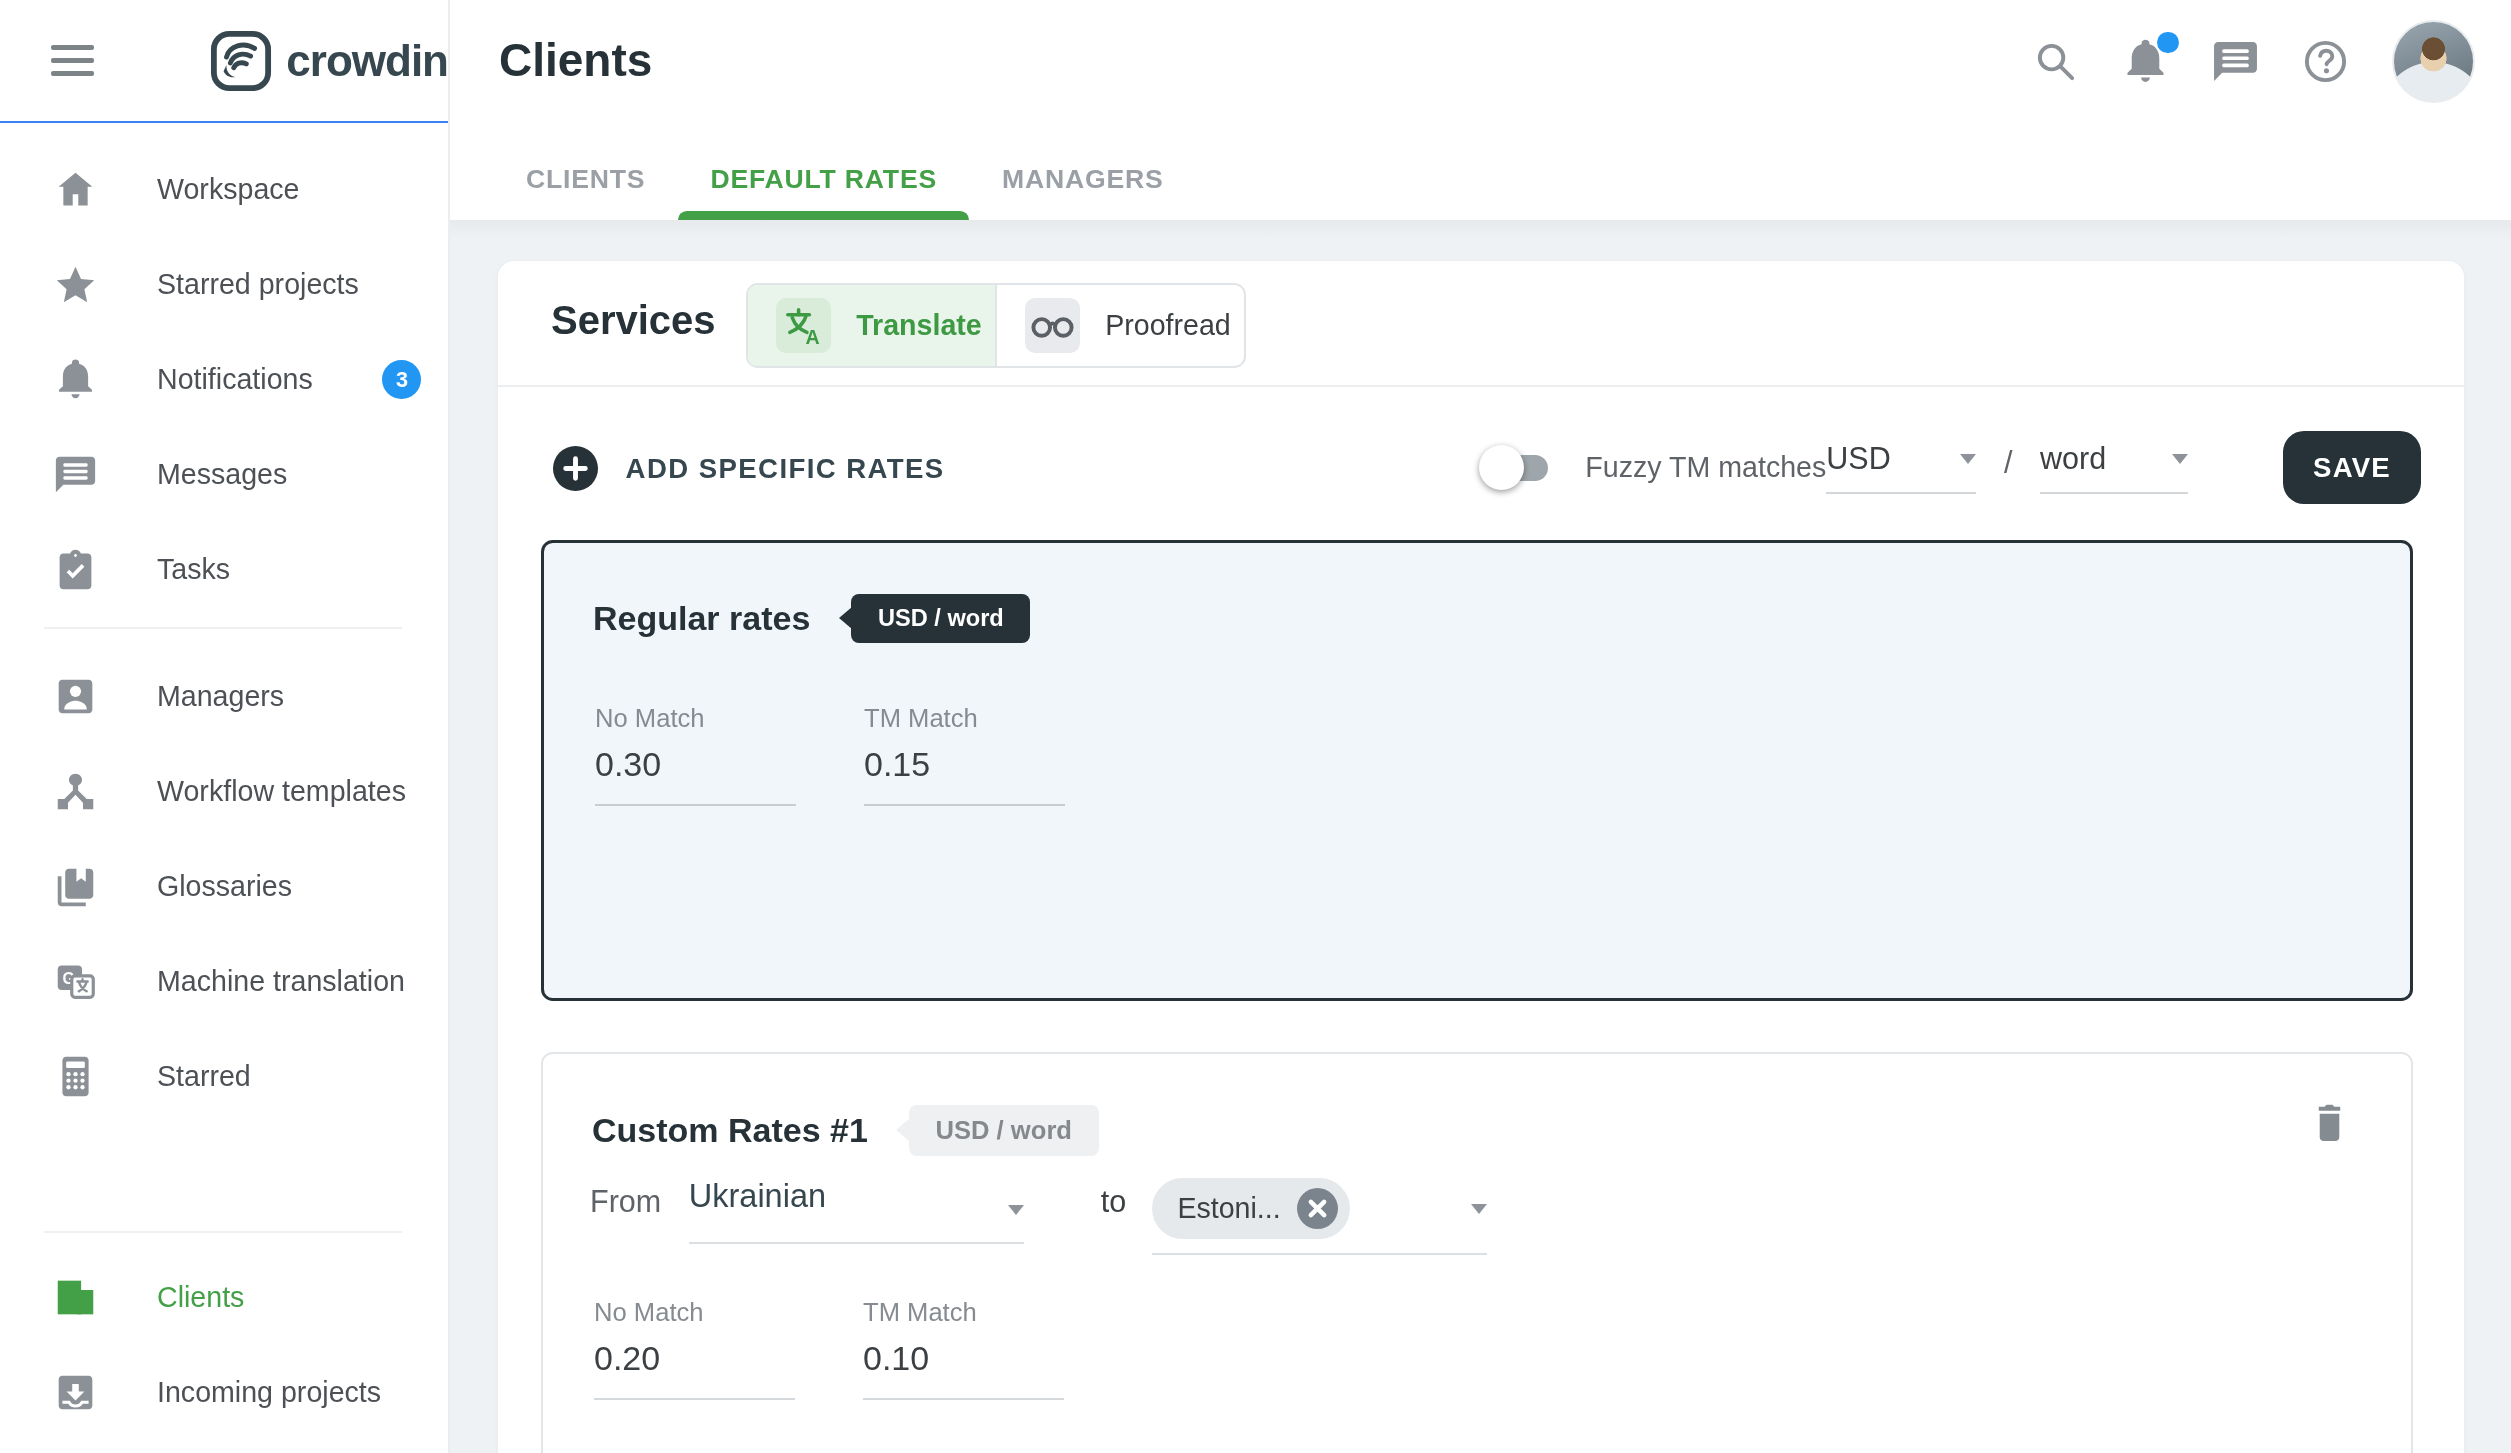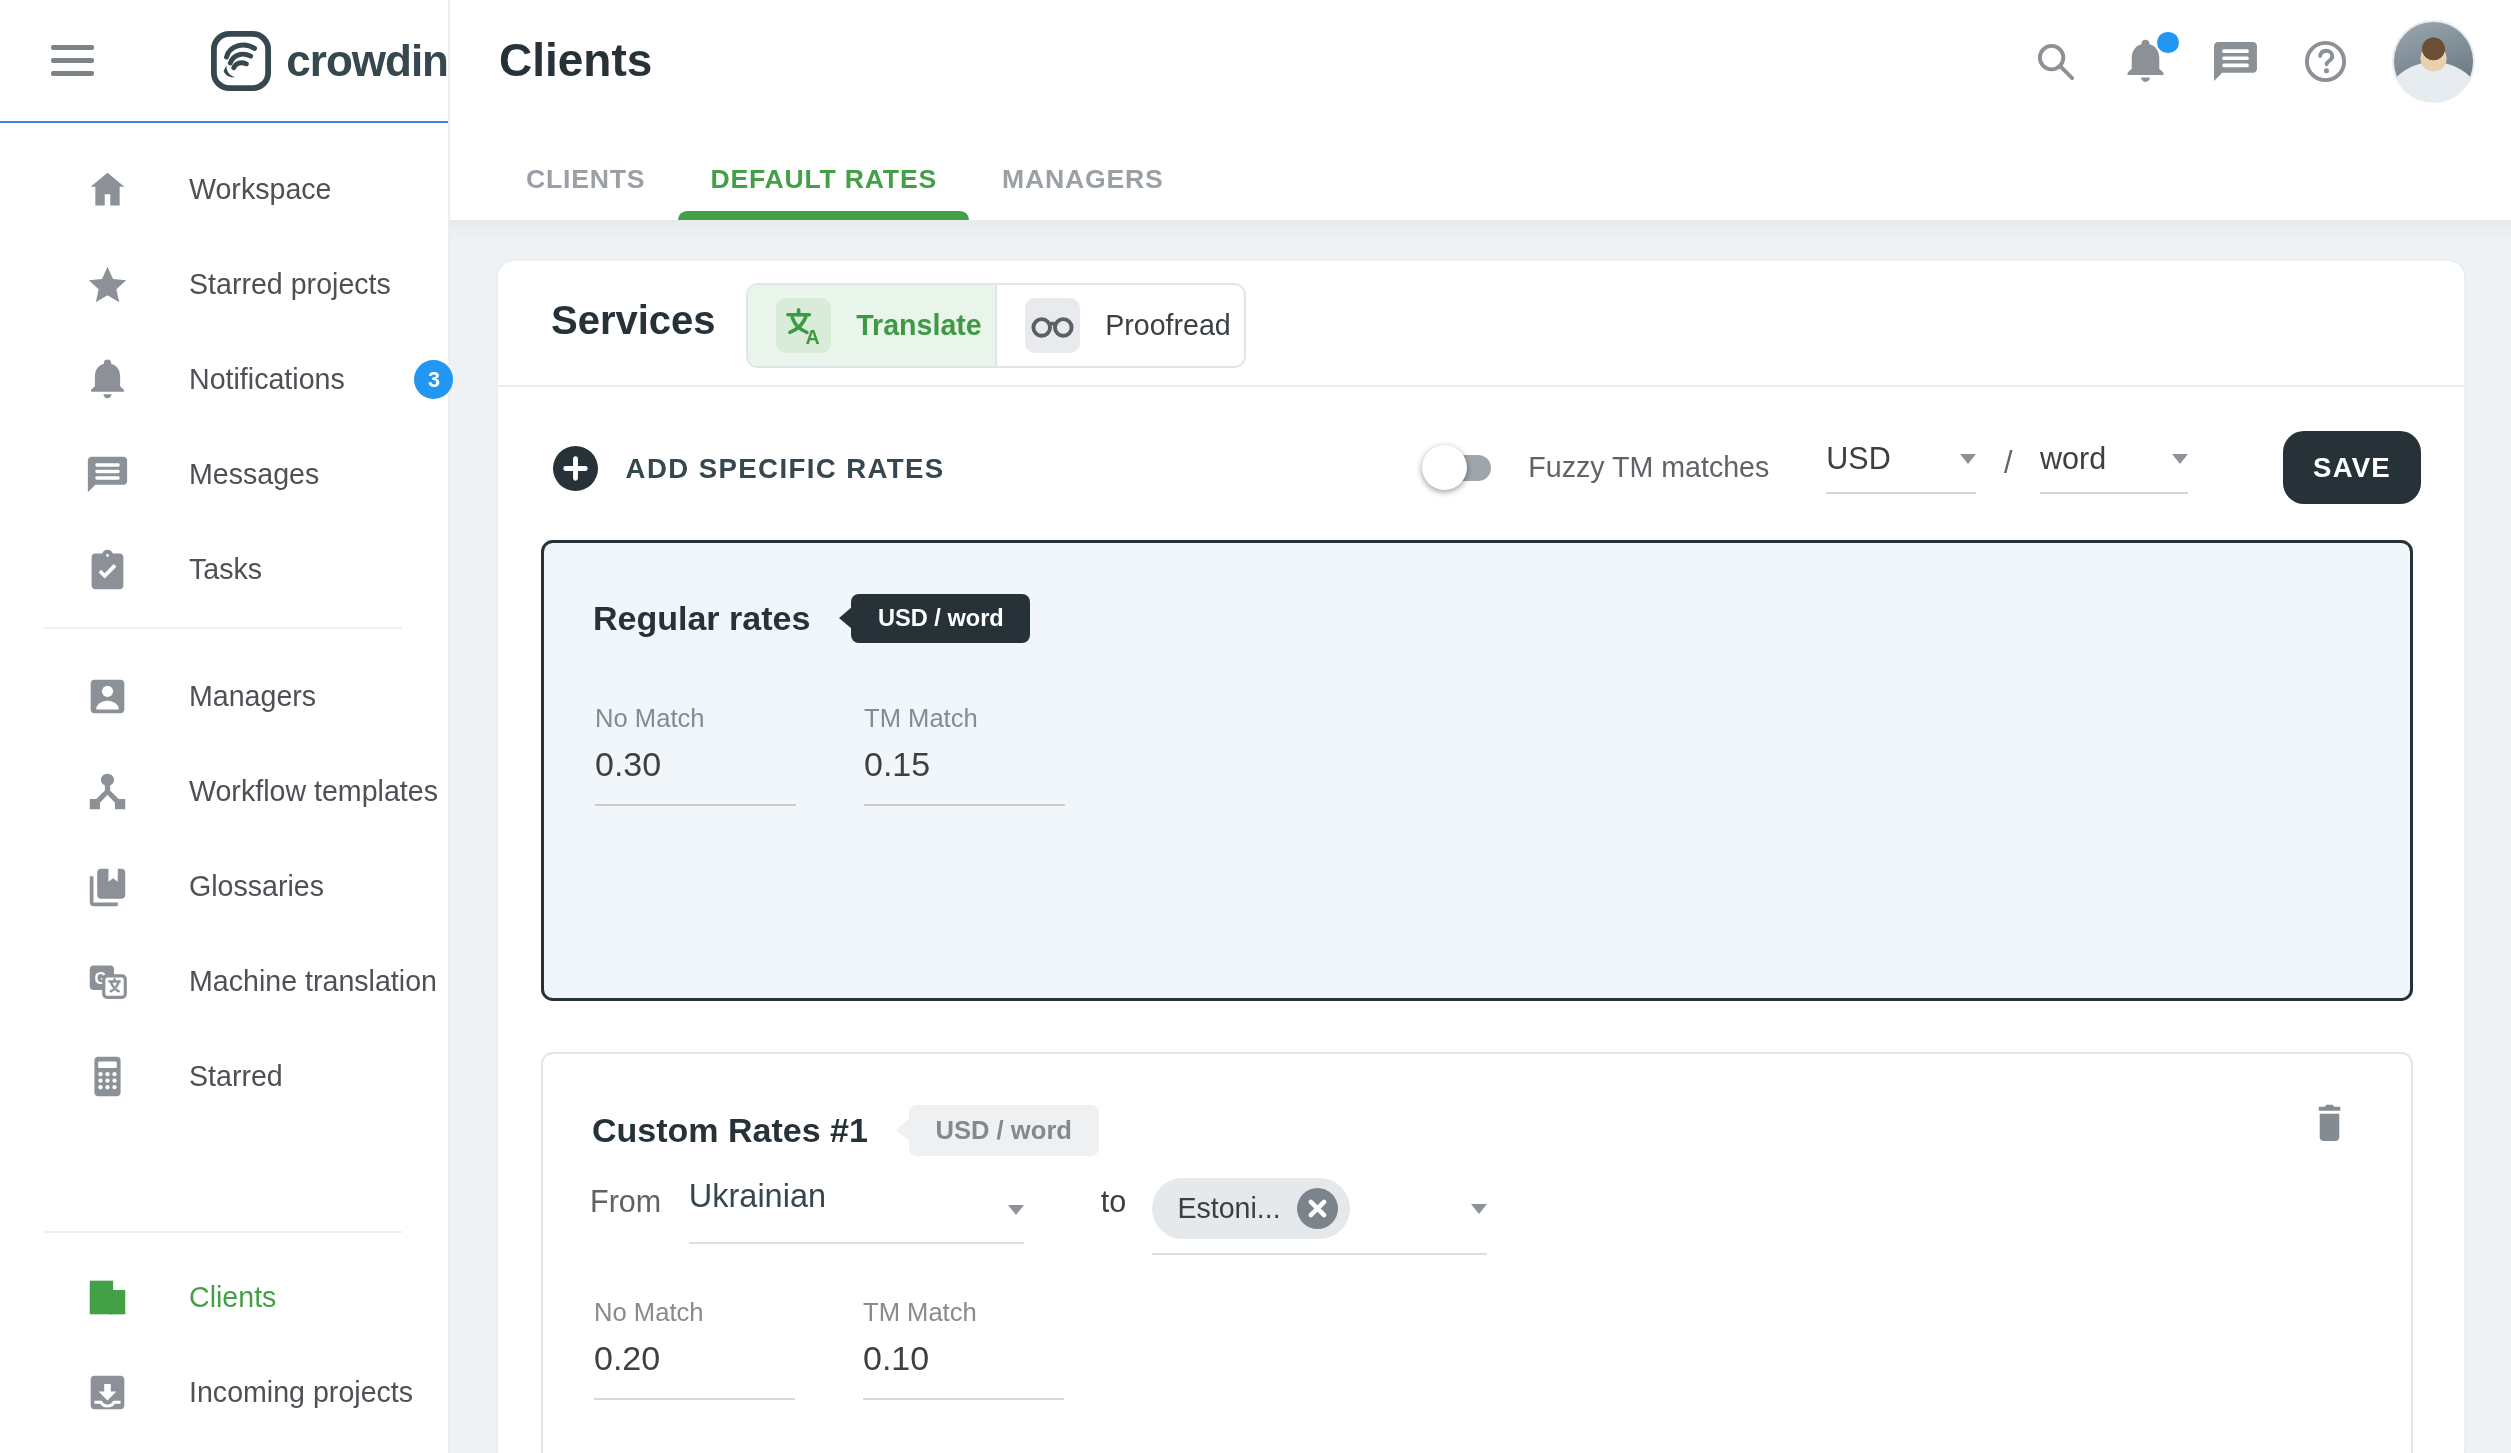--- a/index.html
+++ b/index.html
@@ -10,21 +10,21 @@
 
   
   .sidebar{position:absolute;left:0;top:0;width:448px;height:1454px;background:#fff;border-right:2px solid #ecedee;z-index:5;}
   .logo-row{height:121px;border-bottom:2px solid #3b82f6;display:flex;align-items:center;justify-content:space-between;}
   .hamburger{margin-left:51px;width:43px;cursor:pointer;}
   .hamburger .bar{height:4.9px;background:#7d8488;border-radius:2px;margin:7.9px 0;}
   .logo{display:flex;align-items:center;margin-left:43px;cursor:pointer;}
   .logo-mark{width:62px;height:62px;}
   .logo-text{margin-left:14.8px;font-size:44px;font-weight:bold;color:#37474f;letter-spacing:-1px;}
 
-  .nav-group{position:absolute;left:0;width:448px;padding-left:32px;}
+  .nav-group{position:absolute;left:0;width:448px;}
   .g1{top:142px;} .g2{top:649px;} .g3{top:1250px;}
   .nav-divider{position:absolute;left:44px;right:46px;height:2px;background:#eef0f1;}
   .d1{top:627px;} .d2{top:1231px;}
   .nav-item{display:flex;align-items:center;height:95px;cursor:pointer;}
   .nav-icon{width:43px;height:43px;margin-left:54px;color:#8b9196;flex:none;}
   .nav-icon svg{width:43px;height:43px;fill:currentColor;}
   .nav-label{margin-left:60px;font-size:28.6px;color:#4d5156;white-space:nowrap;}
   .nav-item.active .nav-icon{color:#43a047;}
   .nav-item.active .nav-label{color:#43a047;}
   .nav-badge{margin-left:auto;margin-right:26.6px;width:39px;height:39px;border-radius:50%;background:#2196f3;color:#fff;font-size:21.7px;font-weight:bold;display:flex;align-items:center;justify-content:center;}
@@ -70,21 +70,21 @@
   
   .add-btn{position:absolute;left:54px;top:184px;display:flex;align-items:center;gap:26.6px;cursor:pointer;}
   .plus-circle{width:47px;height:47px;flex:none;}
   .add-label{font-size:27.6px;font-weight:600;letter-spacing:1.4px;color:#37474f;}
   .rates-controls{position:absolute;right:43px;top:165px;height:83px;display:flex;align-items:center;}
   .switch{position:relative;width:65px;height:45px;cursor:pointer;flex:none;}
   .switch .track{position:absolute;left:5.9px;top:9.9px;width:57px;height:26.6px;border-radius:13.8px;background:#9fa6ab;}
   .switch .knob{position:absolute;left:-5.9px;top:0;width:45px;height:45px;border-radius:50%;background:#fff;box-shadow:0 2px 6.9px rgba(0,0,0,.4);}
   .fuzzy-label{margin-left:35px;font-size:28.6px;color:#5f6368;white-space:nowrap;}
   .u-select{display:flex;align-items:center;justify-content:space-between;border-bottom:2px solid #d4d7d9;padding-bottom:15.8px;cursor:pointer;}
-  .sel-currency{width:150px;margin-left:57px;}
+  .sel-currency{width:150px;}
   .sel-unit{width:148px;}
   .u-select .val{font-size:30.5px;color:#3c4043;}
   .caret{width:0;height:0;border-left:8.9px solid transparent;border-right:8.9px solid transparent;border-top:10.8px solid #8d9399;}
   .slash{margin:0 27.6px 9.9px 27.6px;font-size:30.5px;color:#5f6368;}
   .save-btn{margin-left:95px;width:138px;height:73px;background:#263238;color:#fff;border:none;border-radius:21px;
     font-family:"Liberation Sans",sans-serif;font-size:27.6px;font-weight:bold;letter-spacing:1.2px;cursor:pointer;}
 
   
   .card{position:absolute;left:43px;width:1872px;border-radius:11.8px;box-sizing:border-box;}
   .card-regular{top:279px;height:461px;background:#f0f6fa;border:3px solid #263238;}

